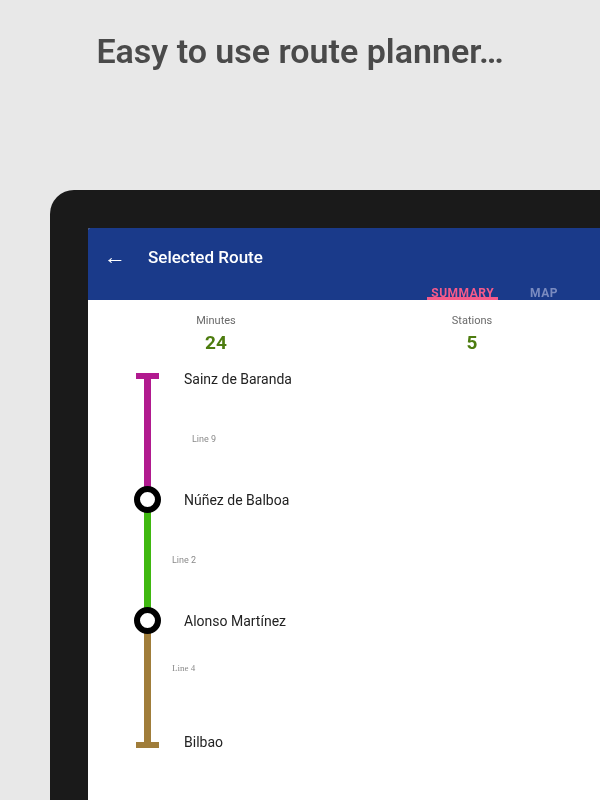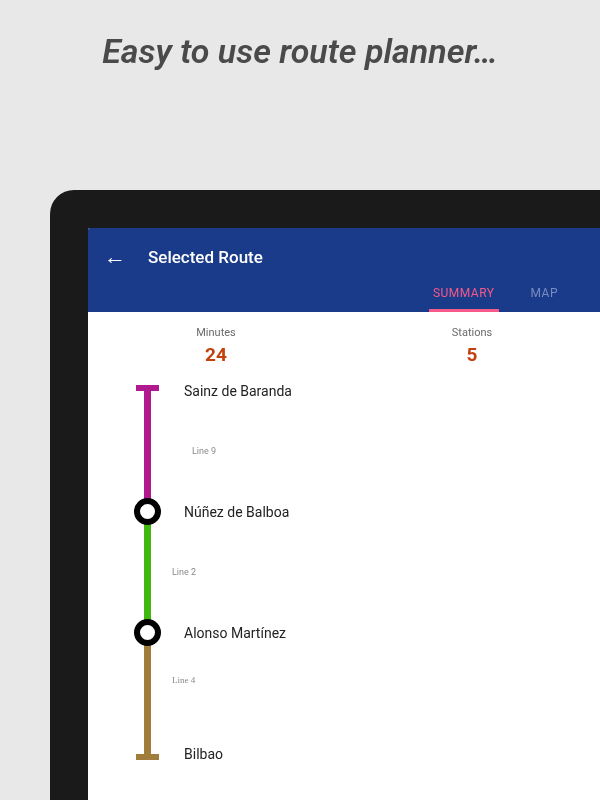--- a/index.html
+++ b/index.html
@@ -11,21 +11,20 @@
       overflow: hidden;
       position: relative;
     }
     .promo-heading {
       text-align: center;
       color: #4a4a4a;
       font-size: 34px;
       font-weight: 600;
       padding: 30px 20px 20px;
       line-height: 1.25;
-      font-style: italic;
     }
     .device-frame {
       position: absolute;
       top: 190px;
       left: 50px;
       right: 0;
       bottom: 0;
       background: #1a1a1a;
       border-radius: 24px 0 0 0;
       padding: 38px 0 0 38px;
@@ -62,24 +61,23 @@
       font-weight: 500;
     }
     .tabs {
       display: flex;
       justify-content: flex-end;
       gap: 36px;
       padding-right: 26px;
     }
     .tab {
       font-size: 12px;
-      font-weight: 400;
+      font-weight: 700;
       letter-spacing: 0.5px;
       color: #7a8bc0;
-      padding-bottom: 12px;
       cursor: pointer;
       position: relative;
     }
     .tab.active {
       color: #f55a8a;
     }
     .tab.active::after {
       content: '';
       position: absolute;
       bottom: 0;
@@ -97,21 +95,21 @@
       text-align: center;
     }
     .stat-label {
       font-size: 11px;
       color: #6a6a6a;
       margin-bottom: 4px;
     }
     .stat-value {
       font-size: 19px;
       font-weight: 700;
-      color: #c2410c;
+      color: #4d7c0f;
     }
     .route {
       flex: 1;
       position: relative;
       padding-left: 56px;
     }
     .line-segment {
       position: absolute;
       left: 56px;
       width: 7px;

